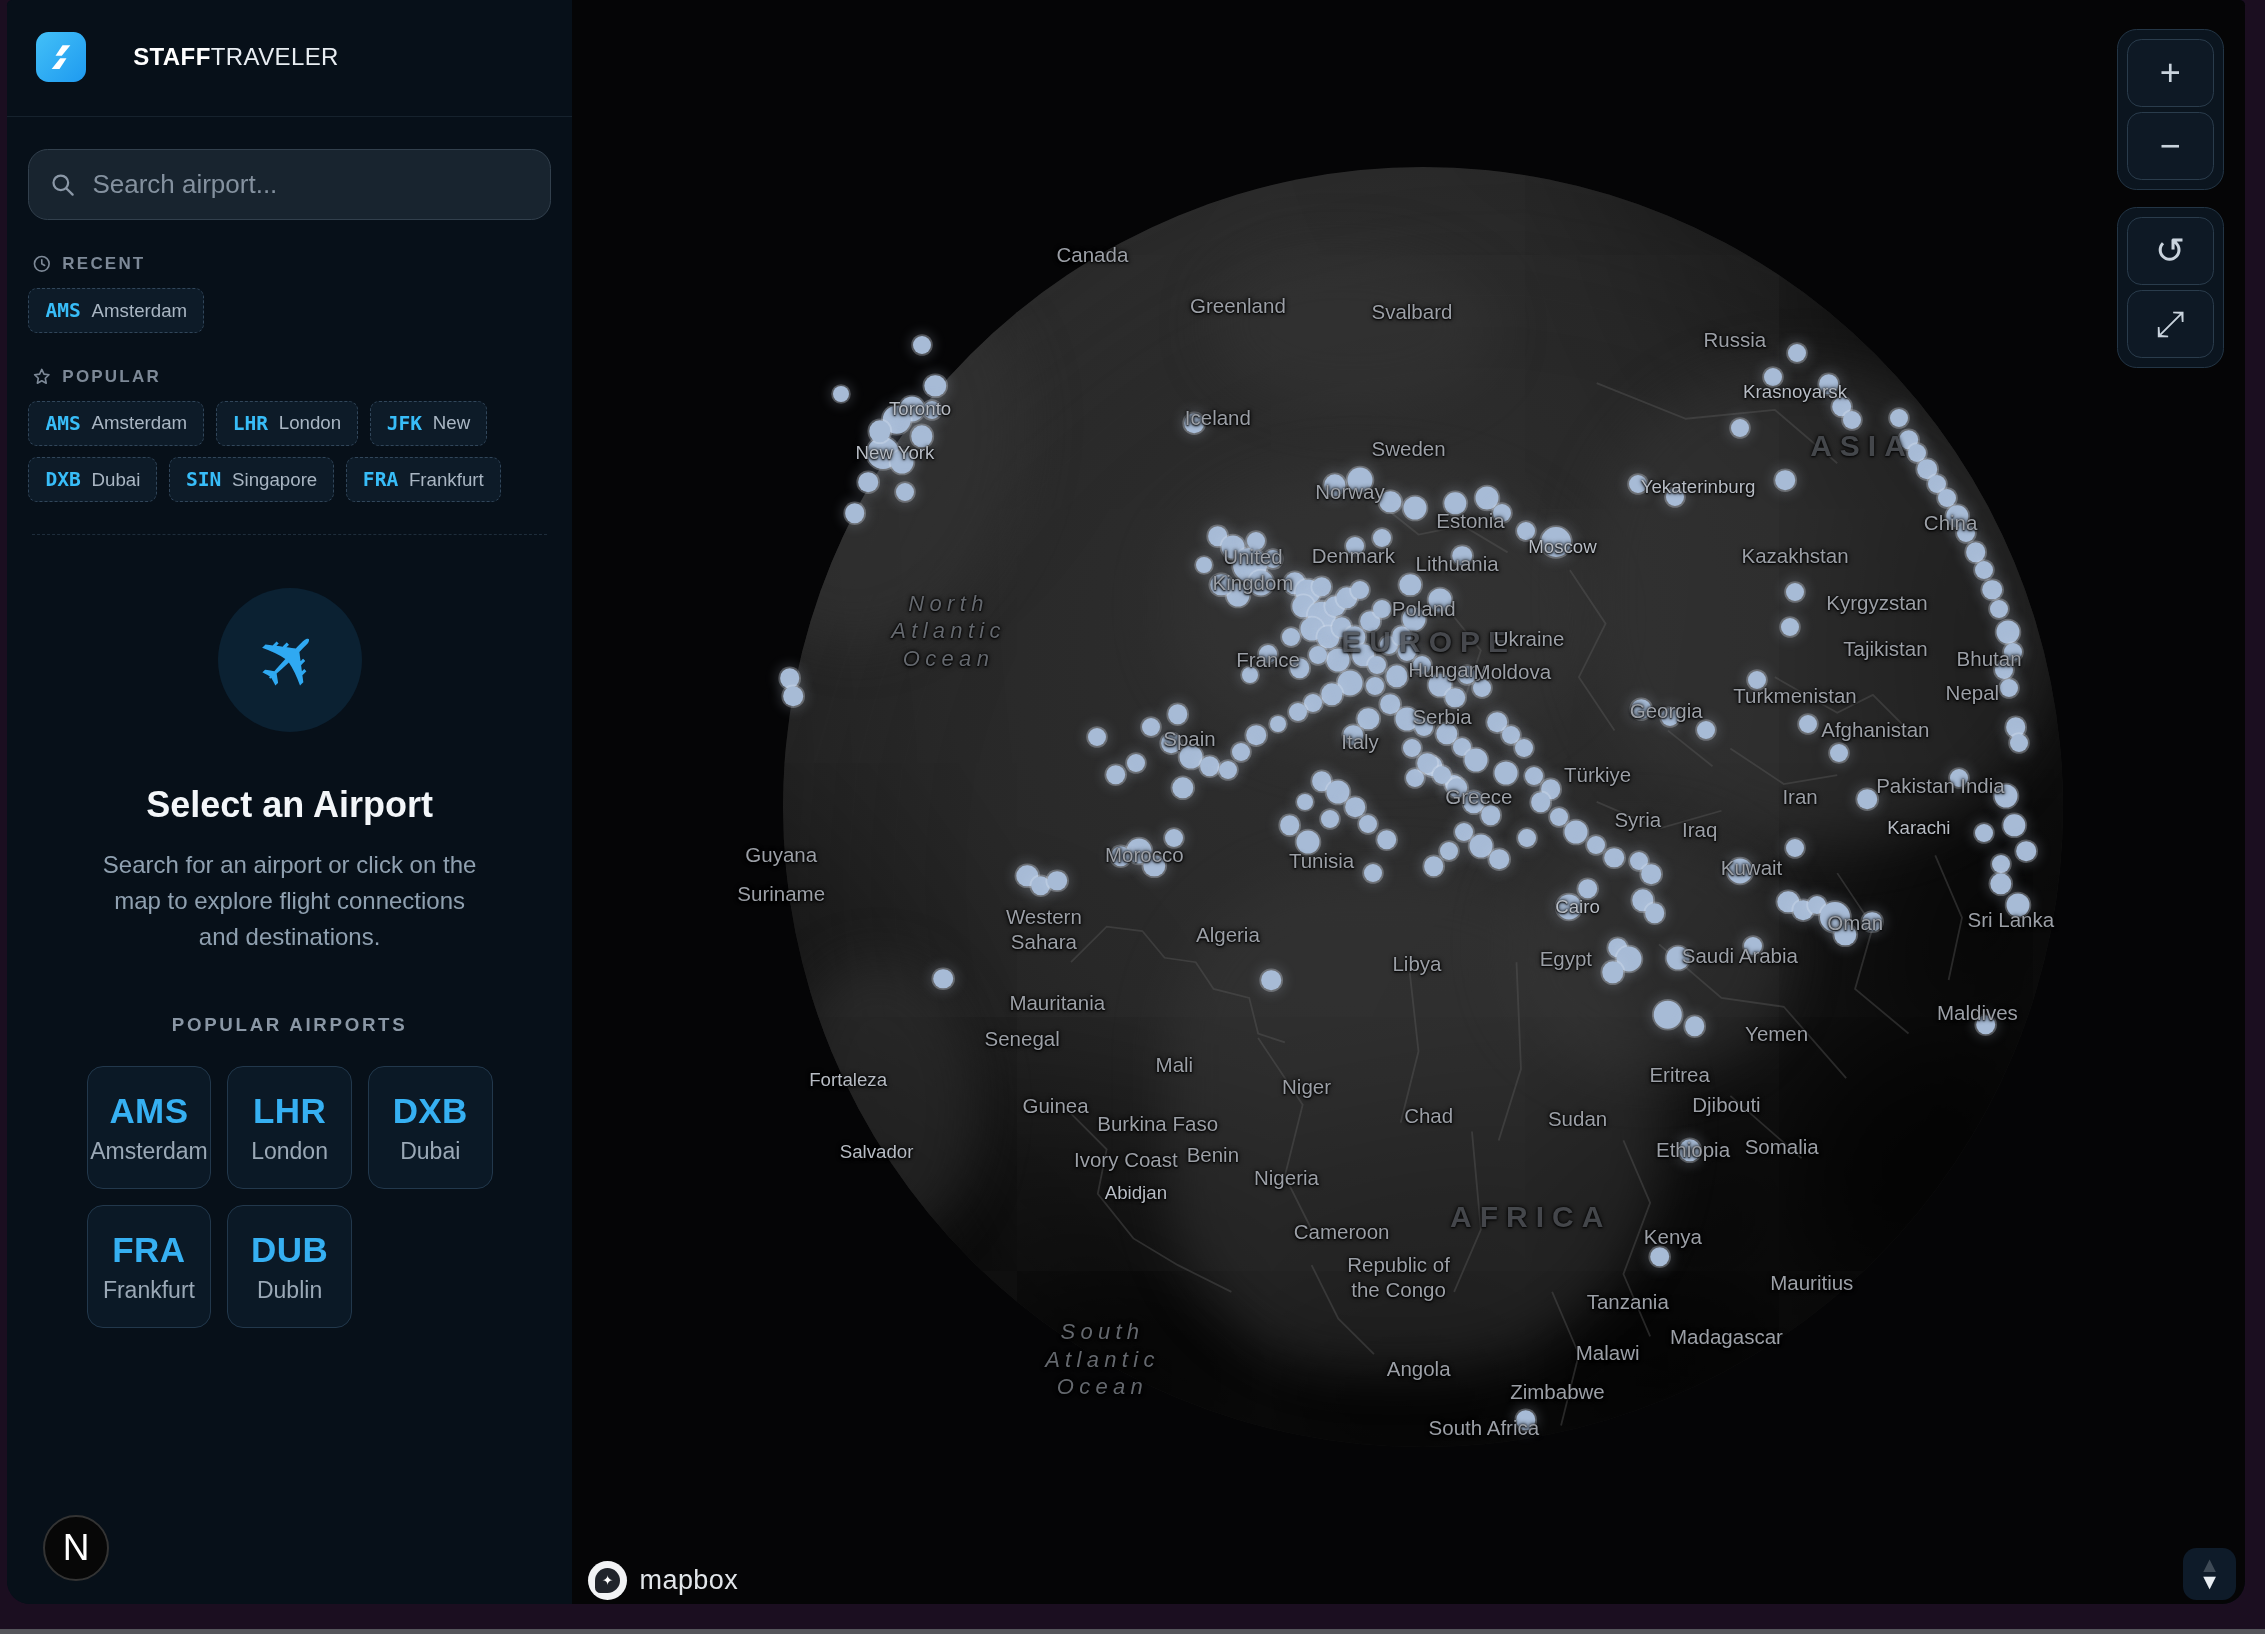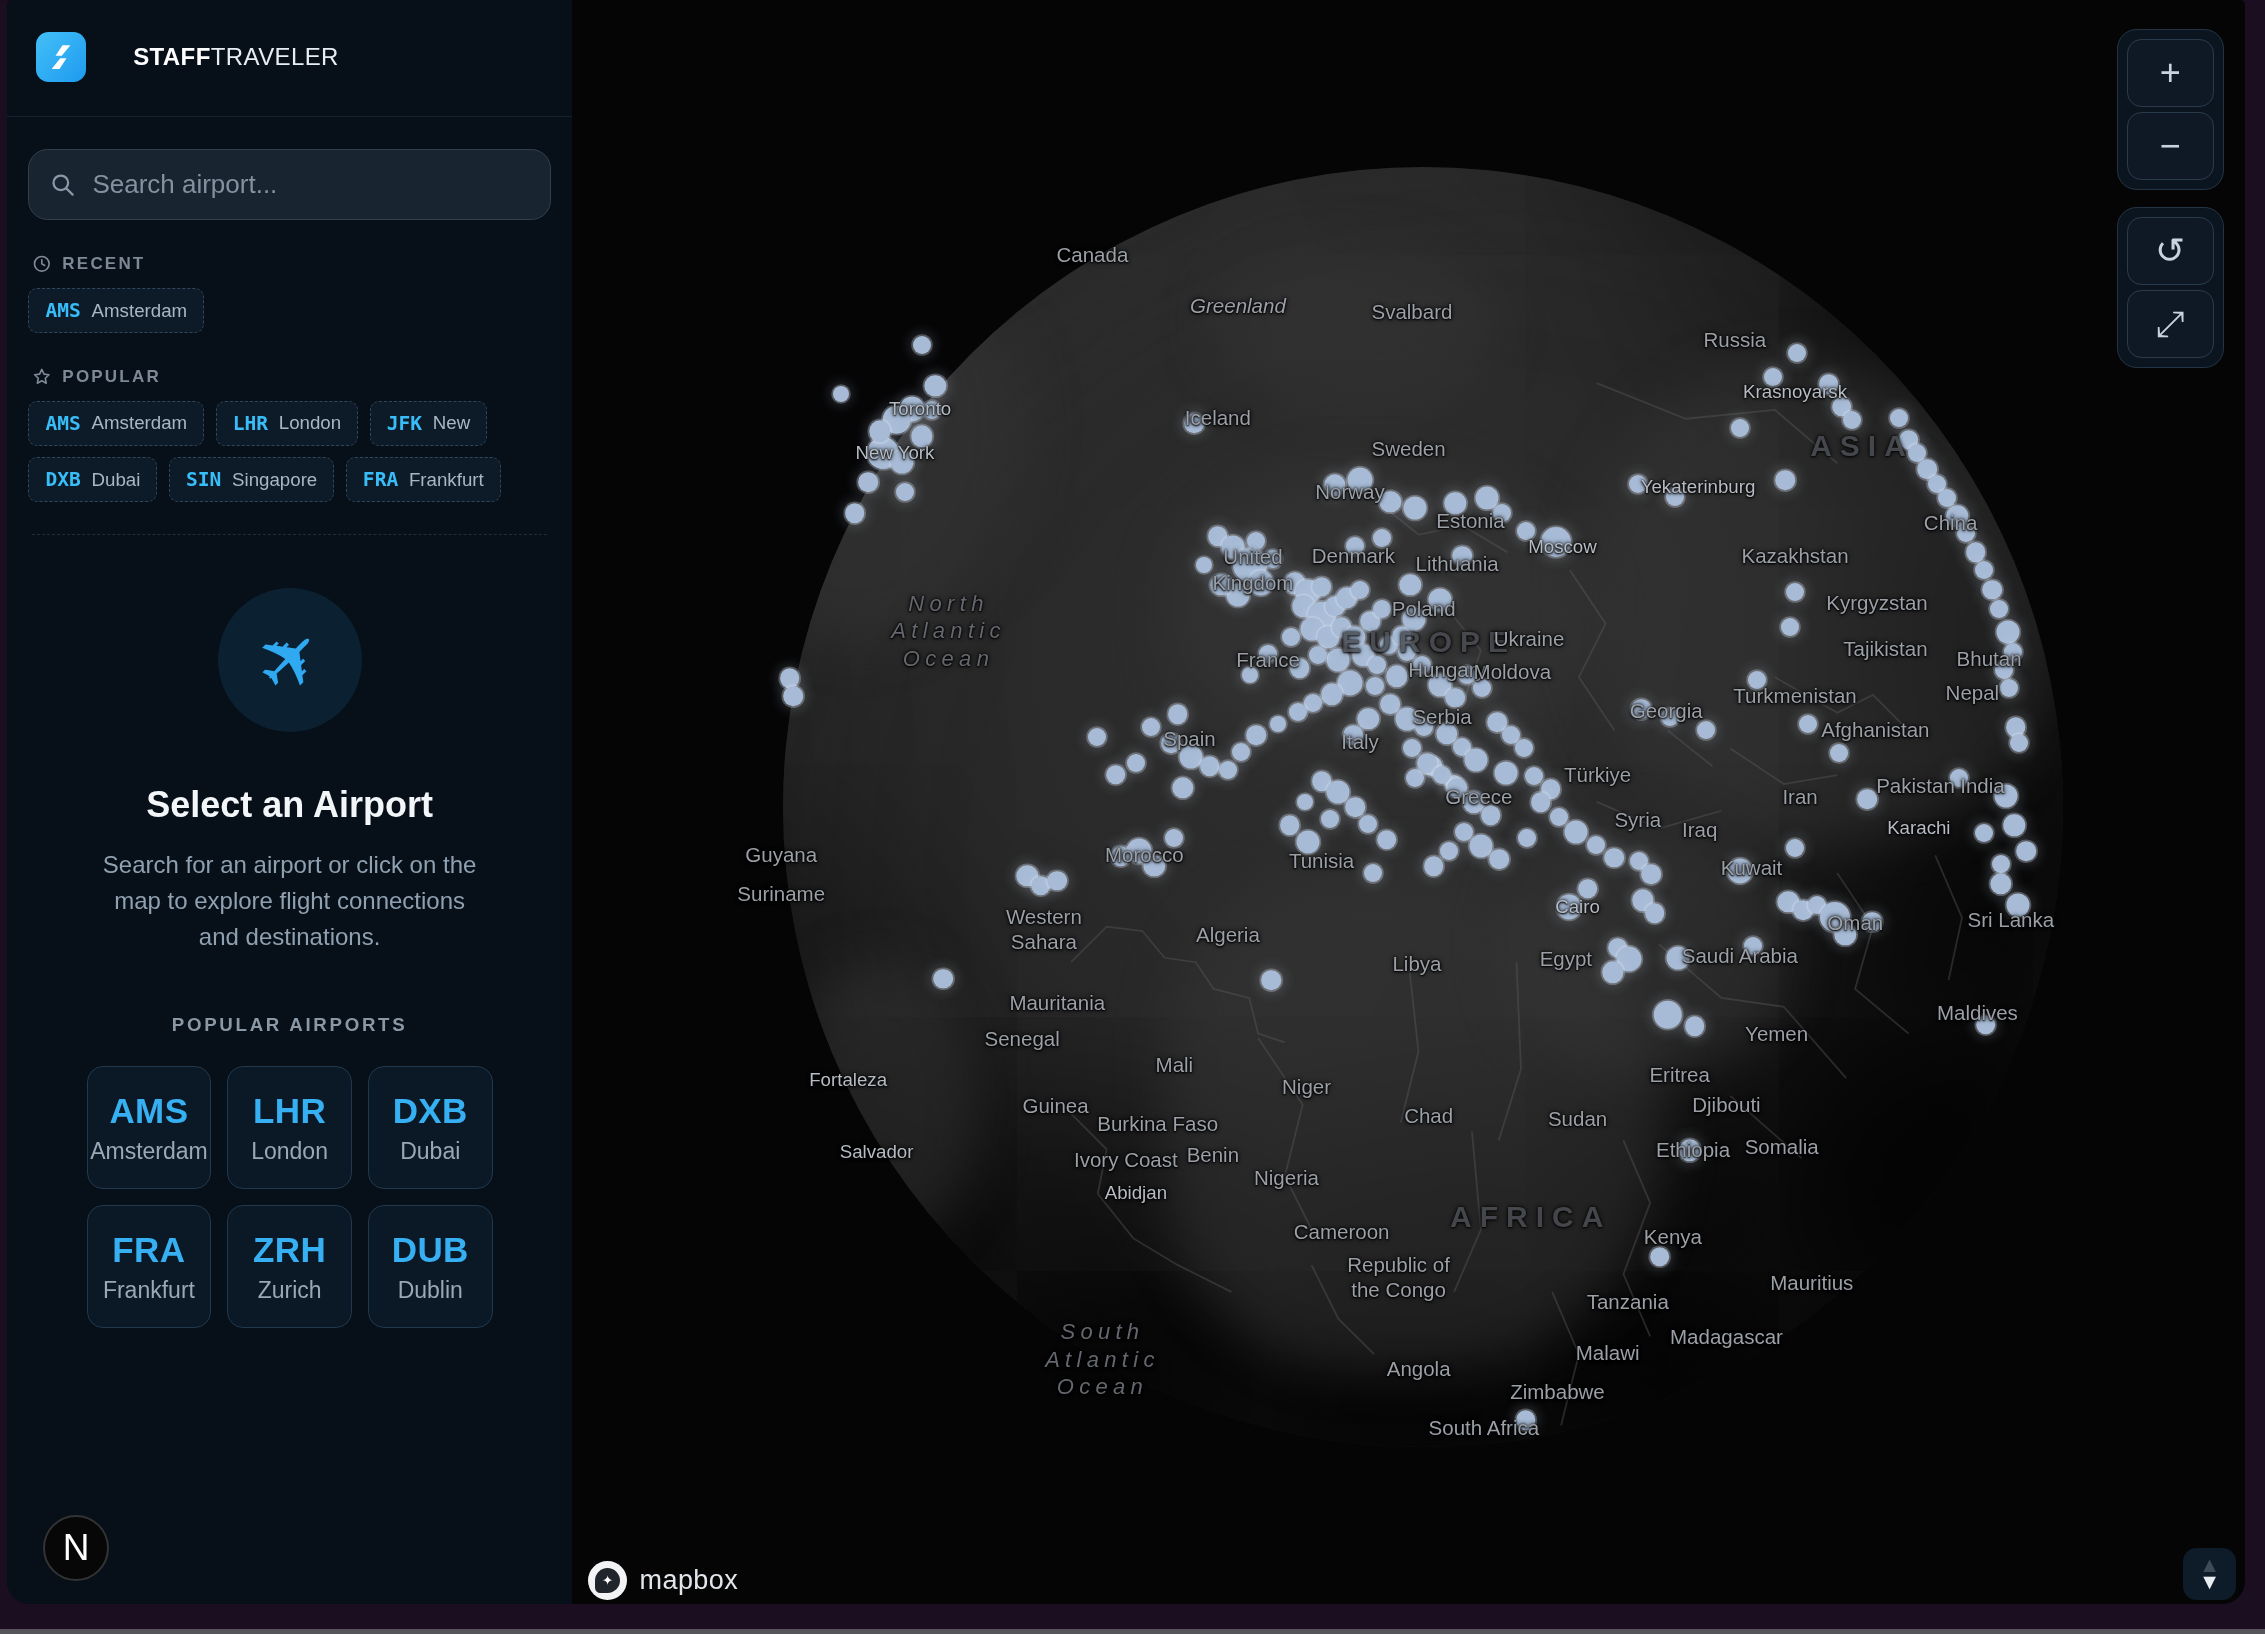--- a/index.html
+++ b/index.html
@@ -170,24 +170,20 @@
             </div>
             <div class="air-card">
               <div class="code">DXB</div>
               <div class="city">Dubai</div>
             </div>
             <div class="air-card">
               <div class="code">FRA</div>
               <div class="city">Frankfurt</div>
             </div>
             <div class="air-card">
-              <div class="code">ZRH</div>
-              <div class="city">Zurich</div>
-            </div>
-            <div class="air-card">
               <div class="code">DUB</div>
               <div class="city">Dublin</div>
             </div>
           </div>
       </div>
 
       <div class="n-badge">
           <span>N</span>
         </div>
     </aside>
@@ -224,21 +220,21 @@
           <path d="M980,680 L1020,730 L1000,790"></path>
           <path d="M900,560 L950,600 L1000,590 L1050,620"></path>
           <path d="M1150,900 L1220,930 L1290,910"></path>
           <path d="M1230,820 L1280,860"></path>
           <path d="M1150,430 L1250,470 L1350,460 L1420,520"></path>
         </g>
       </svg>
 
       <div id="labels-layer">
           <span class="map-label country" style="left: 31.1%; top: 15.6%;">Canada</span>
-          <span class="map-label country" style="left: 39.8%; top: 18.7%; font-style: italic;">Greenland</span>
+          <span class="map-label country" style="left: 39.8%; top: 18.7%;">Greenland</span>
           <span class="map-label country" style="left: 50.2%; top: 19.1%;">Svalbard</span>
           <span class="map-label country" style="left: 69.5%; top: 20.8%;">Russia</span>
           <span class="map-label city" style="left: 73.1%; top: 24%;">Krasnoyarsk</span>
           <span class="map-label continent" style="left: 77.1%; top: 27.3%;">ASIA</span>
           <span class="map-label country" style="left: 38.6%; top: 25.6%;">Iceland</span>
           <span class="map-label city" style="left: 20.8%; top: 25%;">Toronto</span>
           <span class="map-label city" style="left: 19.3%; top: 27.7%;">New York</span>
           <span class="map-label country" style="left: 50%; top: 27.5%;">Sweden</span>
           <span class="map-label country" style="left: 46.5%; top: 30.1%;">Norway</span>
           <span class="map-label city" style="left: 67.3%; top: 29.8%;">Yekaterinburg</span>

